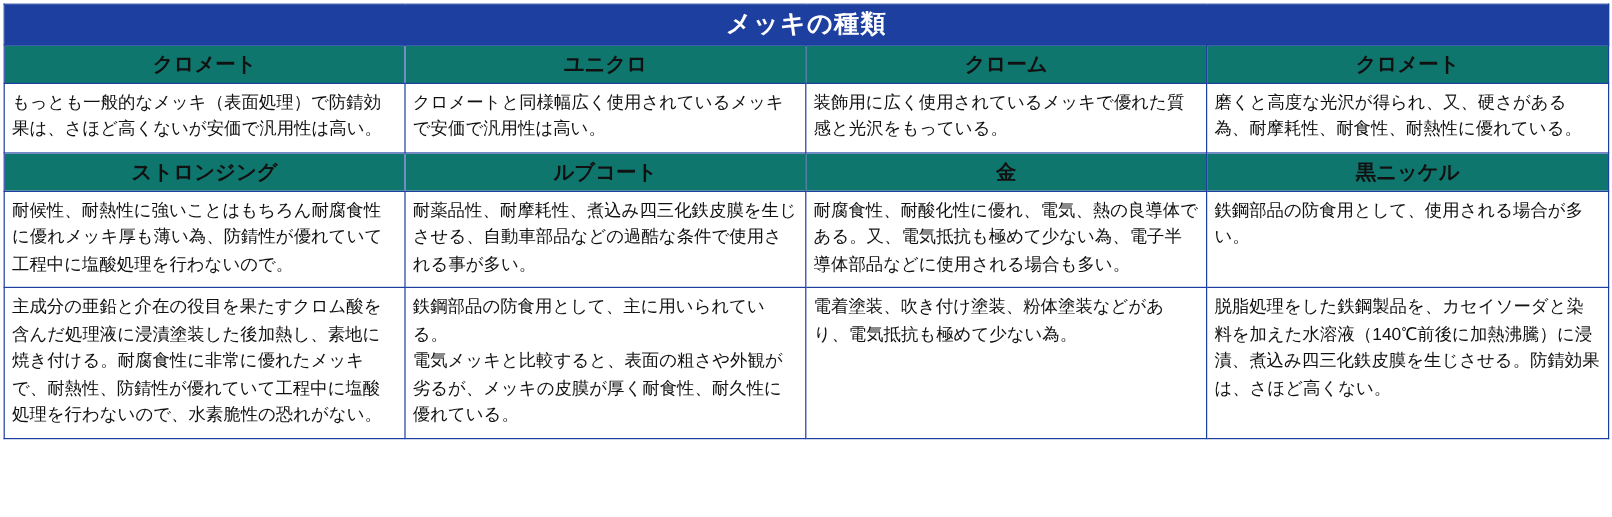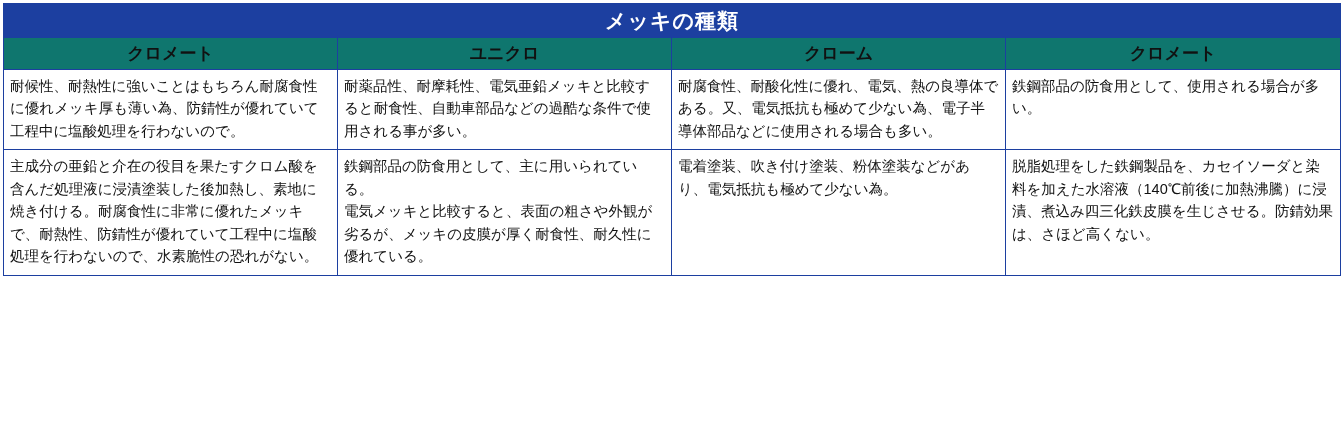--- a/index.html
+++ b/index.html
@@ -88,27 +88,47 @@
       <tr class="title-row">
         <th colspan="4">メッキの種類</th>
       </tr>
 
       <tr class="head-row">
         <td>クロメート</td>
         <td>ユニクロ</td>
         <td>クローム</td>
         <td>クロメート</td>
       </tr>
+      <tr class="body-row">
+        <td>
+            <span class="cell-text">もっとも一般的なメッキ（表面処理）で防錆効果は、さほど高くないが安価で汎用性は高い。</span>
+          </td>
+        <td>
+            <span class="cell-text">クロメートと同様幅広く使用されているメッキで安価で汎用性は高い。</span>
+          </td>
+        <td>
+            <span class="cell-text">装飾用に広く使用されているメッキで優れた質感と光沢をもっている。</span>
+          </td>
+        <td>
+            <span class="cell-text">磨くと高度な光沢が得られ、又、硬さがある為、耐摩耗性、耐食性、耐熱性に優れている。</span>
+          </td>
+      </tr>
 
+      <tr class="head-row">
+        <td>ストロンジング</td>
+        <td>ルブコート</td>
+        <td>金</td>
+        <td>黒ニッケル</td>
+      </tr>
       <tr class="body-row">
         <td>
             <span class="cell-text">耐候性、耐熱性に強いことはもちろん耐腐食性に優れメッキ厚も薄い為、防錆性が優れていて工程中に塩酸処理を行わないので。</span>
           </td>
         <td>
-            <span class="cell-text">耐薬品性、耐摩耗性、電気亜鉛メッキと比較すると耐食性、自動車部品などの過酷な条件で使用される事が多い。</span>
+            <span class="cell-text">耐薬品性、耐摩耗性、煮込み四三化鉄皮膜を生じさせる、自動車部品などの過酷な条件で使用される事が多い。</span>
           </td>
         <td>
             <span class="cell-text">耐腐食性、耐酸化性に優れ、電気、熱の良導体である。又、電気抵抗も極めて少ない為、電子半導体部品などに使用される場合も多い。</span>
           </td>
         <td>
             <span class="cell-text">鉄鋼部品の防食用として、使用される場合が多い。</span>
           </td>
       </tr>
 
       <tr class="body-row">

